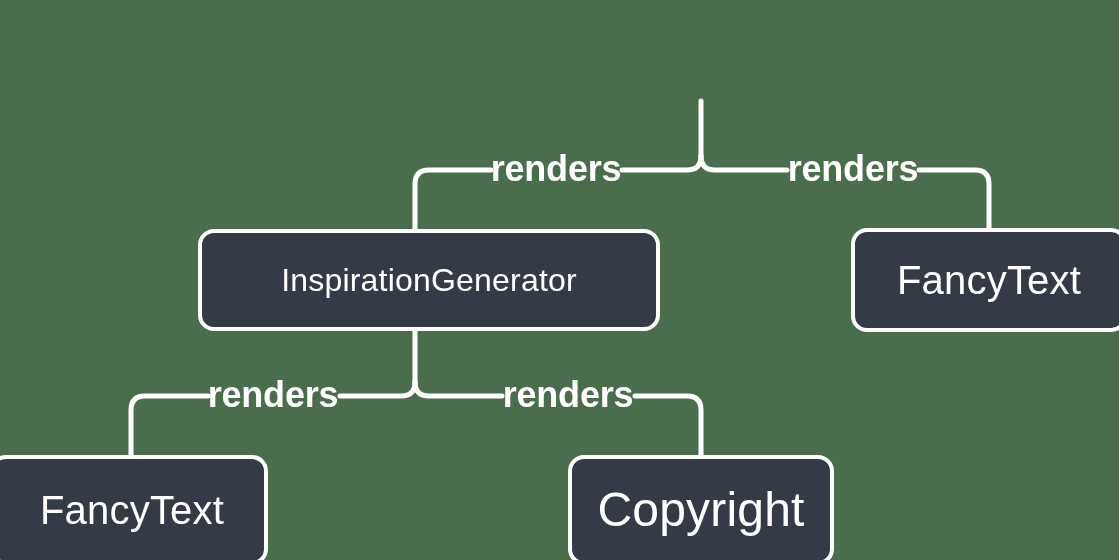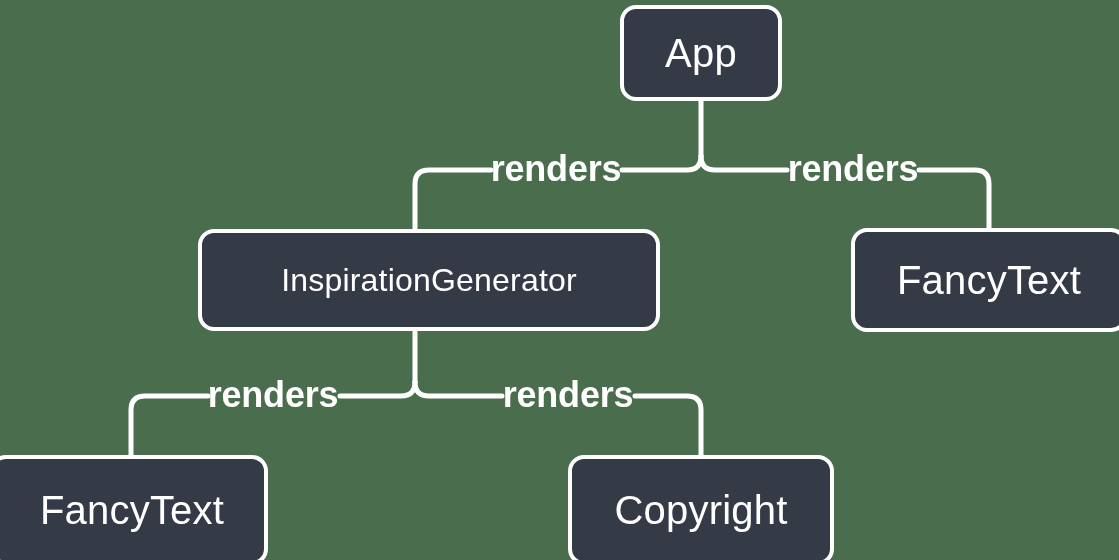--- a/index.html
+++ b/index.html
@@ -73,38 +73,35 @@
 
       <path d="M 415 382 Q 415 396 401 396 L 340 396"></path>
       <path d="M 208 396 L 145 396 Q 131 396 131 410 L 131 455"></path>
 
       <path d="M 415 382 Q 415 396 429 396 L 502 396"></path>
       <path d="M 635 396 L 687 396 Q 701 396 701 410 L 701 455"></path>
 
     </g>
   </svg>
 
-  <div class="node-box" style="left:620px; top:5px; width:162px; height:96px;">
-    <span class="node-label" style="font-size:40px;">App</span>
-  </div>
 
   <div class="node-box" style="left:198px; top:229px; width:462px; height:102px;">
     <span class="node-label" style="font-size:32px;">InspirationGenerator</span>
   </div>
 
   <div class="node-box" style="left:851px; top:228px; width:276px; height:104px;">
     <span class="node-label" style="font-size:40px;">FancyText</span>
   </div>
 
   <div class="node-box" style="left:-10px; top:455px; width:278px; height:110px;">
     <span class="node-label" style="font-size:40px; margin-left:6px;">FancyText</span>
   </div>
 
   <div class="node-box" style="left:568px; top:455px; width:266px; height:110px;">
-    <span class="node-label" style="font-size:40px;">Copyright</span>
+    <span class="node-label" style="font-size:48px;">Copyright</span>
   </div>
 
   <div class="edge-label" style="left:556px; top:169px;">renders</div>
 
   <div class="edge-label" style="left:853px; top:169px;">renders</div>
 
   <div class="edge-label" style="left:273px; top:395px;">renders</div>
 
   <div class="edge-label" style="left:568px; top:395px;">renders</div>
 

